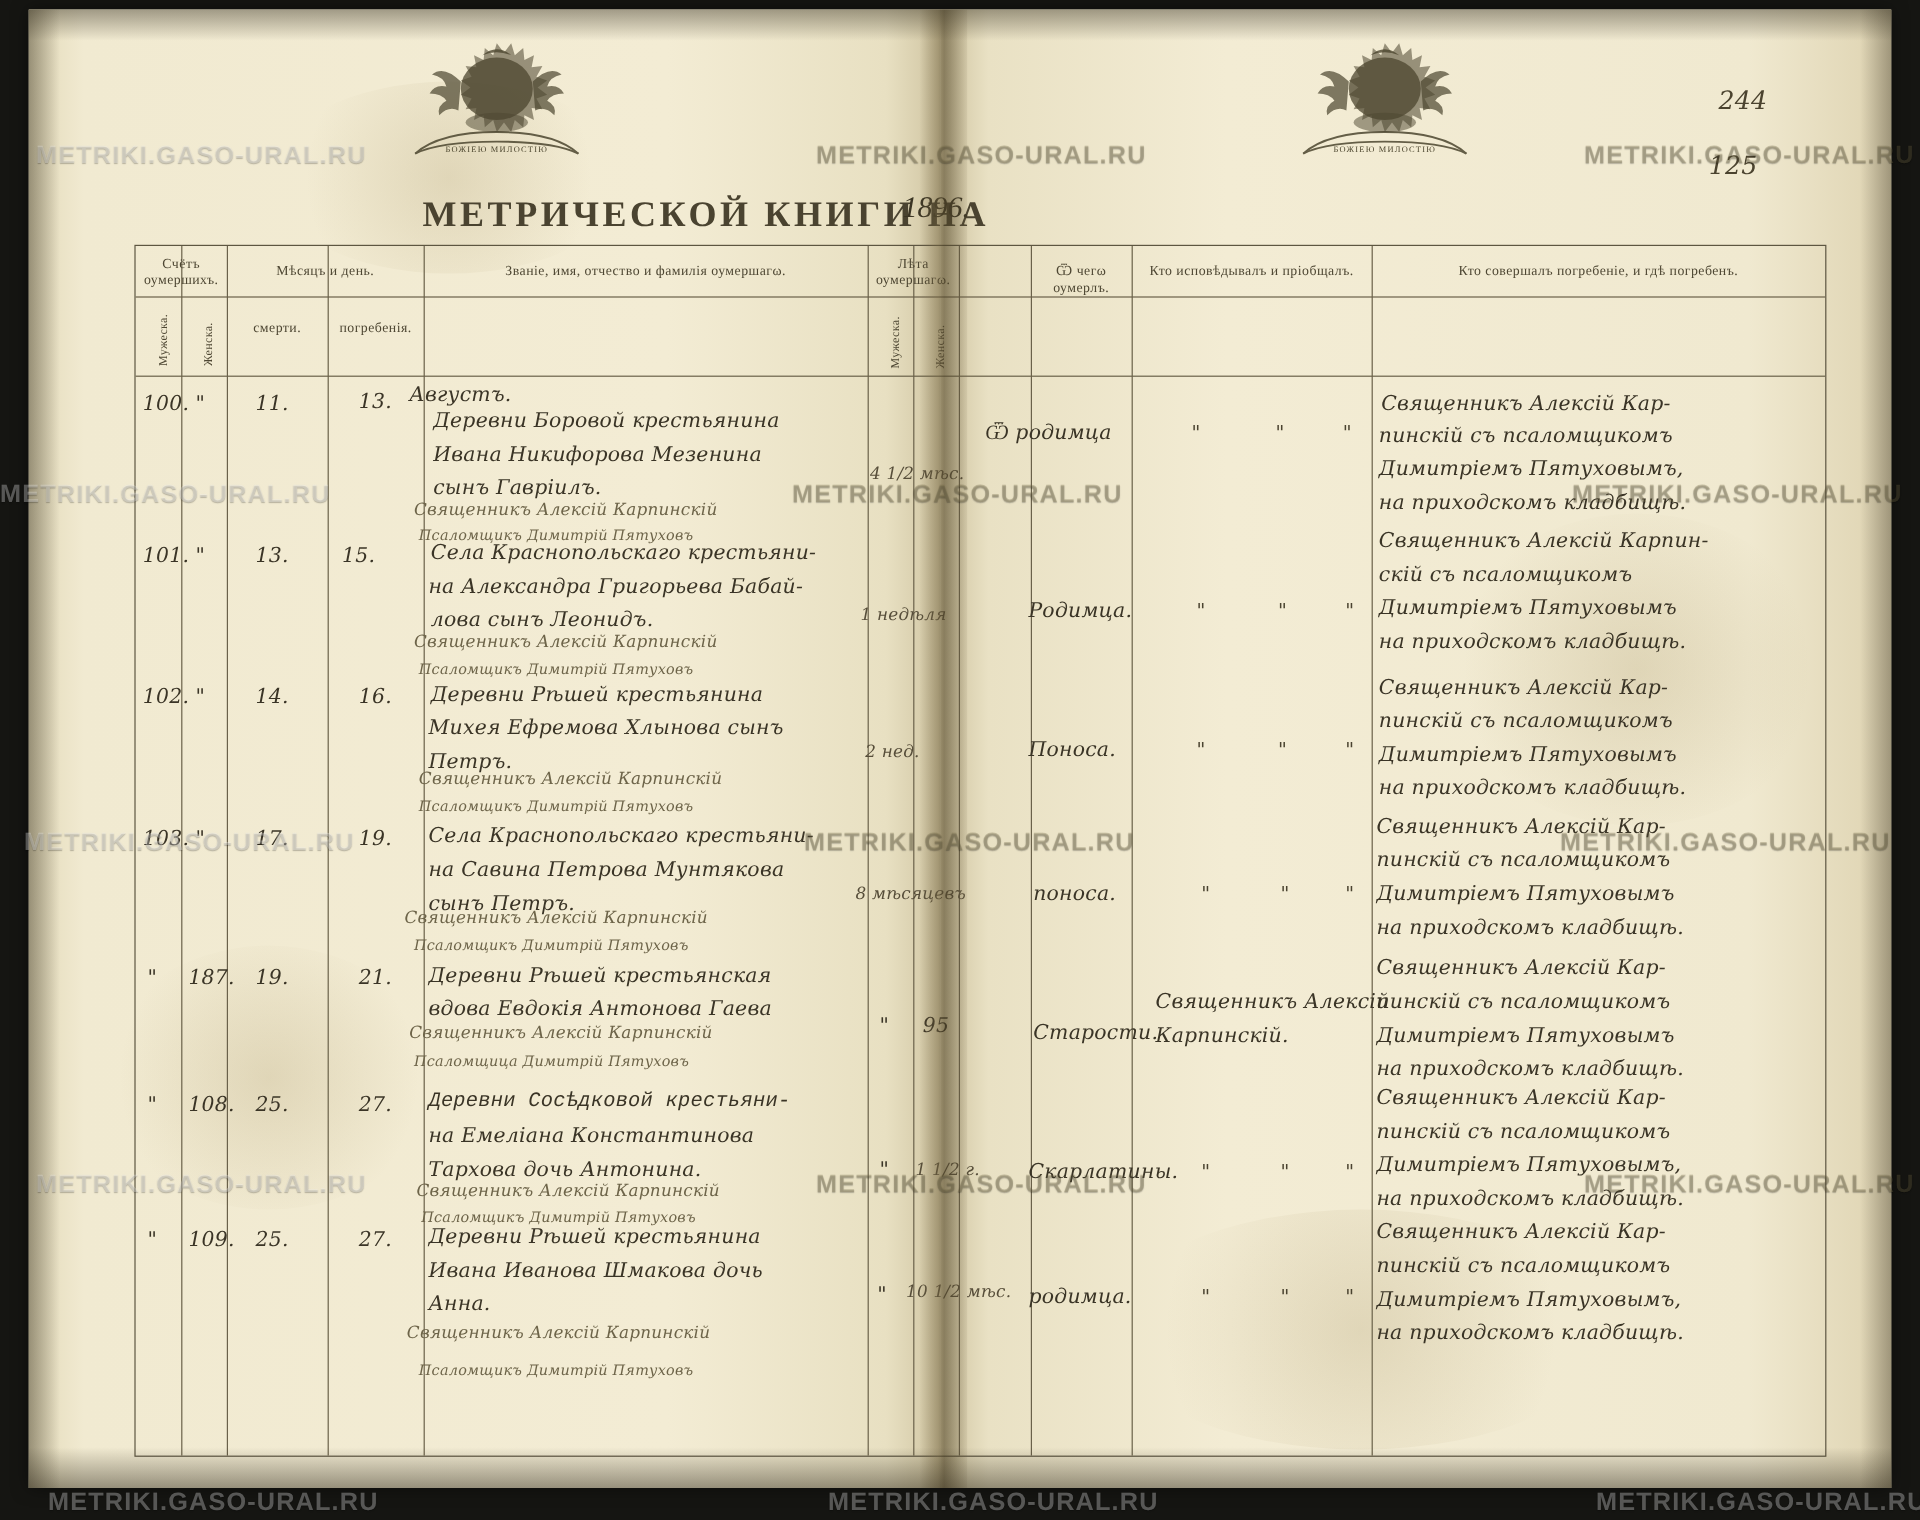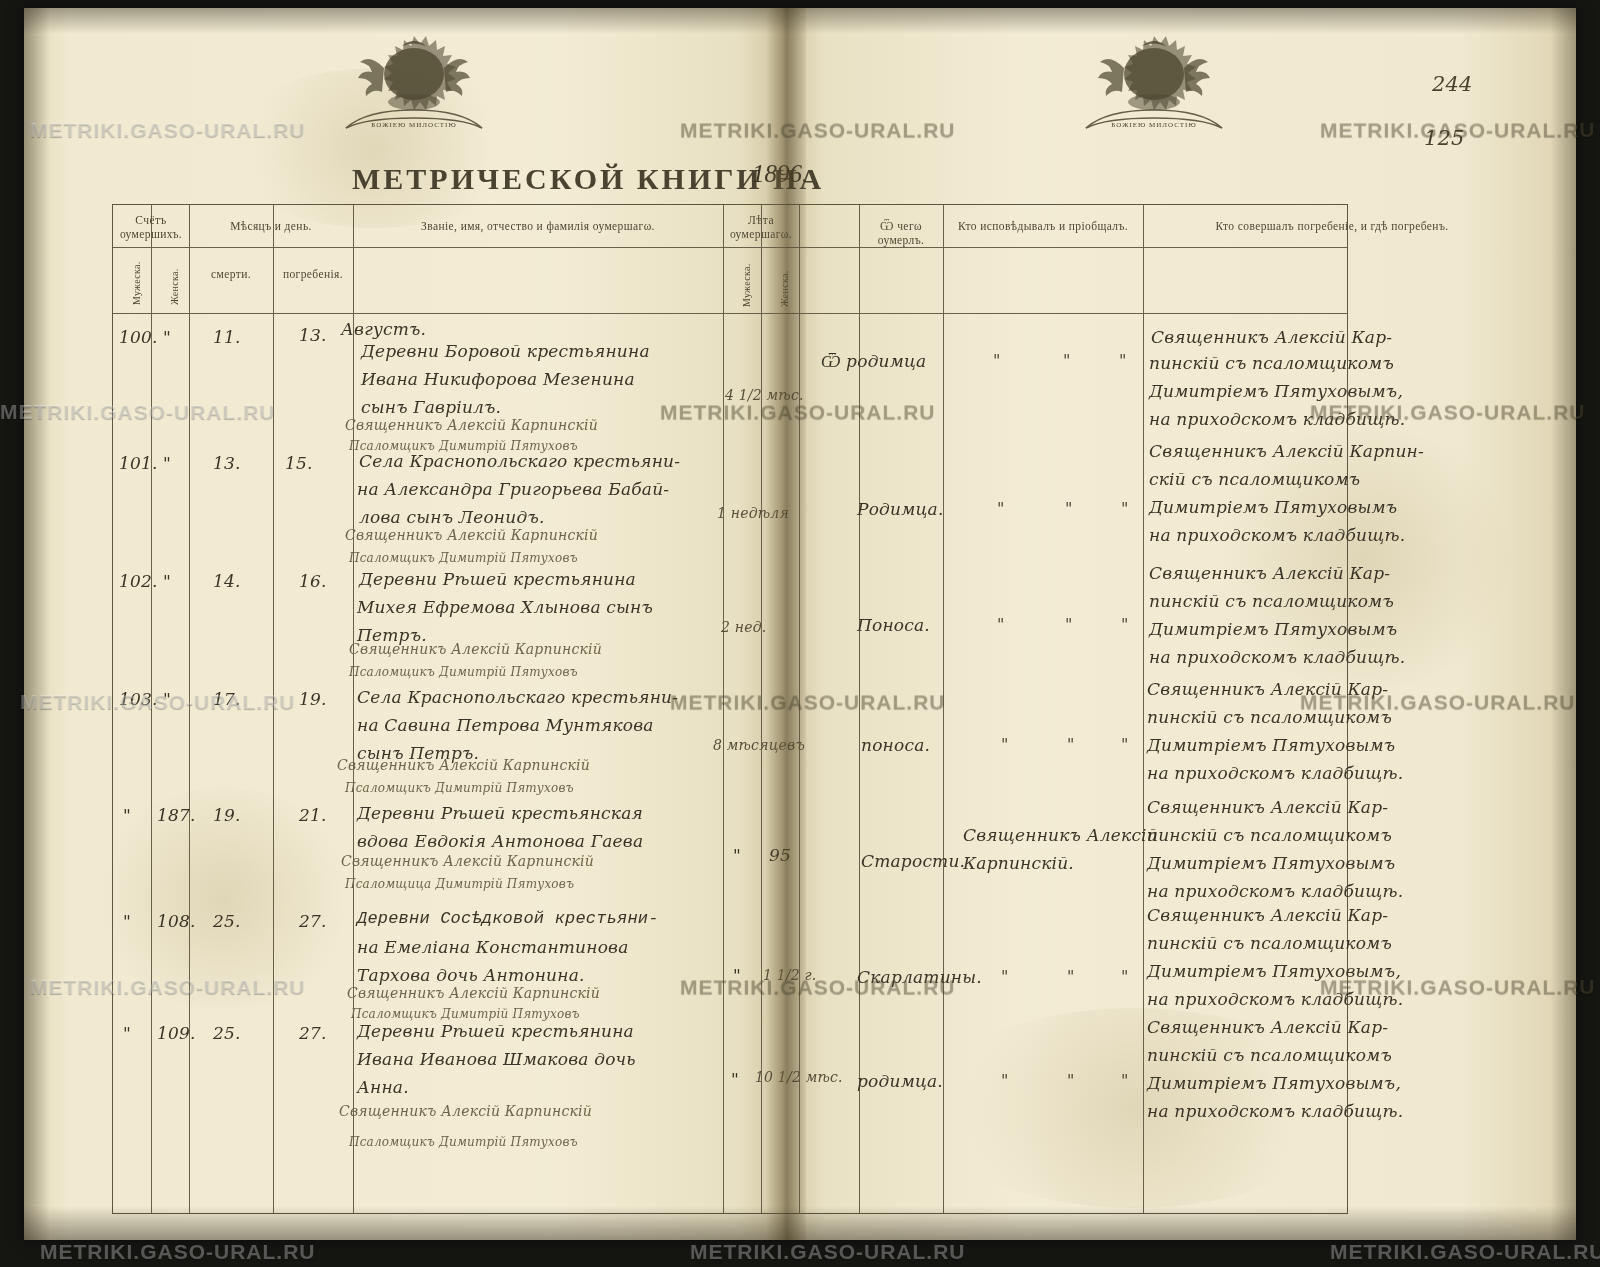--- a/index.html
+++ b/index.html
@@ -108,21 +108,21 @@
     font-style: italic;
     color: #3b3524;
     white-space: nowrap;
   }
 
   
   .tbl {
     position: absolute;
     top: 196px;
     left: 88px;
-    width: 1236px;
+    width: 1410px;
     height: 1010px;
     border: 1.5px solid #5d5641;
     box-sizing: border-box;
   }
   .vline {
     position: absolute;
     top: 0;
     width: 1.2px;
     height: 100%;
     background: #6a614a;

